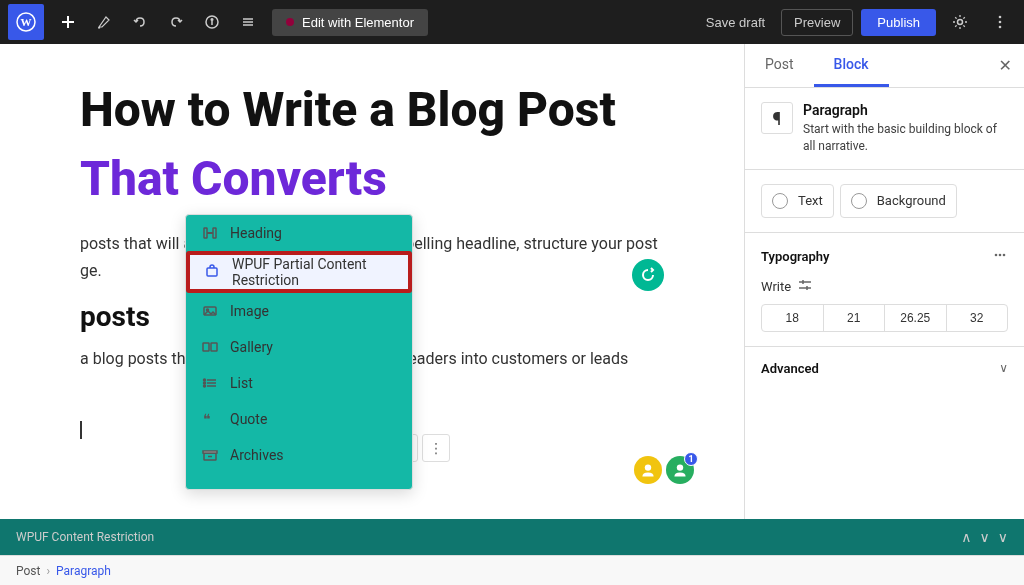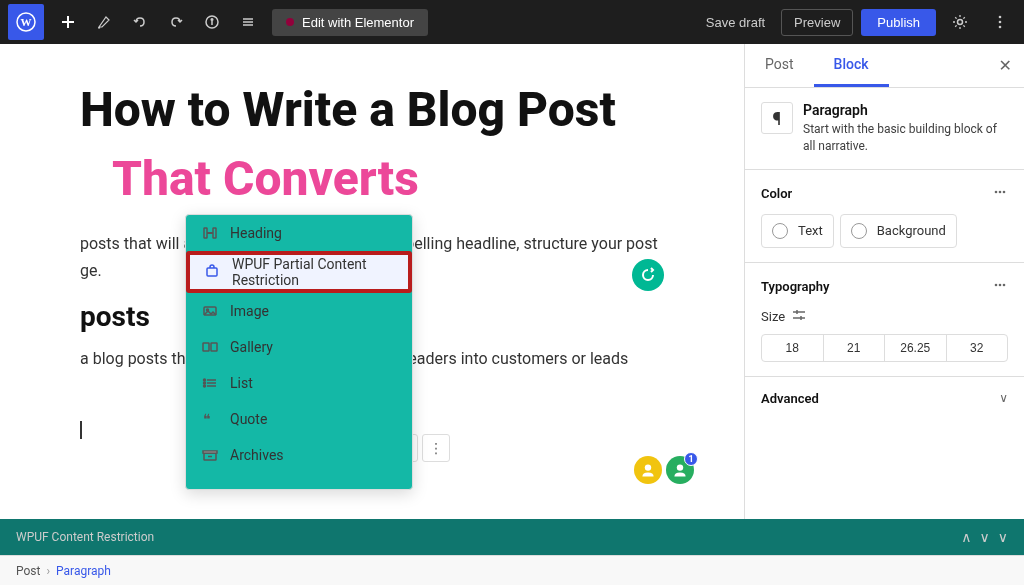--- a/index.html
+++ b/index.html
@@ -95,24 +95,23 @@
       font-size: 48px;
       font-weight: 800;
       color: #111;
       line-height: 1.1;
       margin-bottom: 16px;
     }
 
     .post-subtitle {
       font-size: 48px;
       font-weight: 800;
-      color: #ec4899;
+      color: #6d28d9;
       line-height: 1.1;
       margin-bottom: 24px;
-      margin-left: 32px;
     }
 
     .post-body {
       font-size: 16px;
       color: #333;
       line-height: 1.7;
       margin-bottom: 16px;
     }
 
     .post-h2 {
@@ -646,30 +645,20 @@
 
     <div class="block-info">
       <div class="paragraph-icon">¶</div>
       <div class="block-info-text">
         <h3>Paragraph</h3>
         <p>Start with the basic building block of all narrative.</p>
       </div>
     </div>
 
     <div class="sidebar-section">
-      <div class="sidebar-section-header">
-        <span class="sidebar-section-title">Color</span>
-        <button class="section-more-btn">
-          <svg width="16" height="16" viewBox="0 0 16 16" fill="#666">
-              <circle cx="4" cy="8" r="1.3"></circle>
-              <circle cx="8" cy="8" r="1.3"></circle>
-              <circle cx="12" cy="8" r="1.3"></circle>
-            </svg>
-        </button>
-      </div>
       <div class="color-options">
         <div class="color-option">
           <div class="color-radio">
             <div class="color-radio-inner"></div>
           </div>
           <span>Text</span>
         </div>
         <div class="color-option">
           <div class="color-radio">
             <div class="color-radio-inner"></div>
@@ -684,21 +673,21 @@
         <span class="sidebar-section-title">Typography</span>
         <button class="section-more-btn">
           <svg width="16" height="16" viewBox="0 0 16 16" fill="#666">
               <circle cx="4" cy="8" r="1.3"></circle>
               <circle cx="8" cy="8" r="1.3"></circle>
               <circle cx="12" cy="8" r="1.3"></circle>
             </svg>
         </button>
       </div>
       <div class="typography-size">
-        <span class="size-label">Size</span>
+        <span class="size-label">Write</span>
         <button class="size-settings-btn">
           <svg width="16" height="16" viewBox="0 0 16 16" fill="none" stroke="#666" stroke-width="1.5">
               <line x1="2" y1="5" x2="14" y2="5"></line>
               <line x1="2" y1="11" x2="14" y2="11"></line>
               <line x1="6" y1="3" x2="6" y2="7"></line>
               <line x1="10" y1="9" x2="10" y2="13"></line>
             </svg>
         </button>
       </div>
       <div class="size-buttons">

